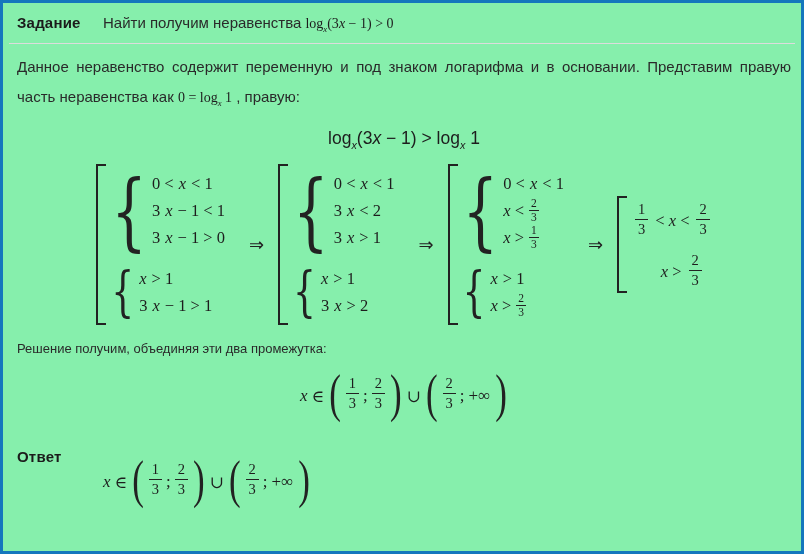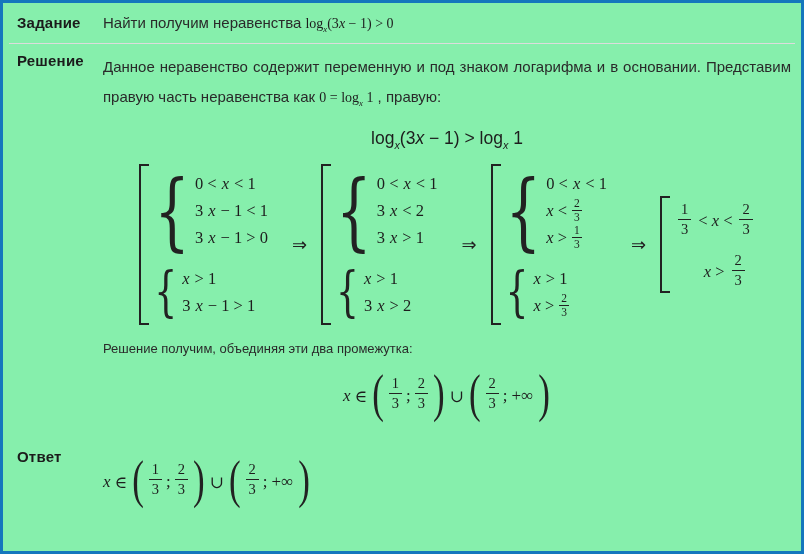--- a/index.html
+++ b/index.html
@@ -60,21 +60,20 @@
   <div class="row task-row">
     <div class="label">Задание</div>
     <div class="content">
       <span>Найти получим неравенства </span><span class="imath"><span class="mathify">log</span><sub class="mathify"><i>x</i></sub><span class="mathify">(3<i>x</i> − 1) &gt; 0</span></span>
     </div>
   </div>
 
   <div class="divider"></div>
 
   <div class="row sol-row">
-    <div class="label">Решение</div>
     <div class="content">
 
       <div class="p1">
         <span>Данное неравенство содержит переменную и под знаком логарифма и в основании. Представим правую часть неравенства как </span><span class="imath"><span class="mathify">0 = log</span><sub class="mathify"><i>x</i></sub><span class="mathify"> 1</span></span><span> , правую:</span>
       </div>
 
       <div class="dmath">
         <span class="mathify">log</span><sub class="mathify"><i>x</i></sub><span class="mathify">(3<i>x</i> − 1) &gt; log</span><sub class="mathify"><i>x</i></sub><span class="mathify"> 1</span>
       </div>
 

